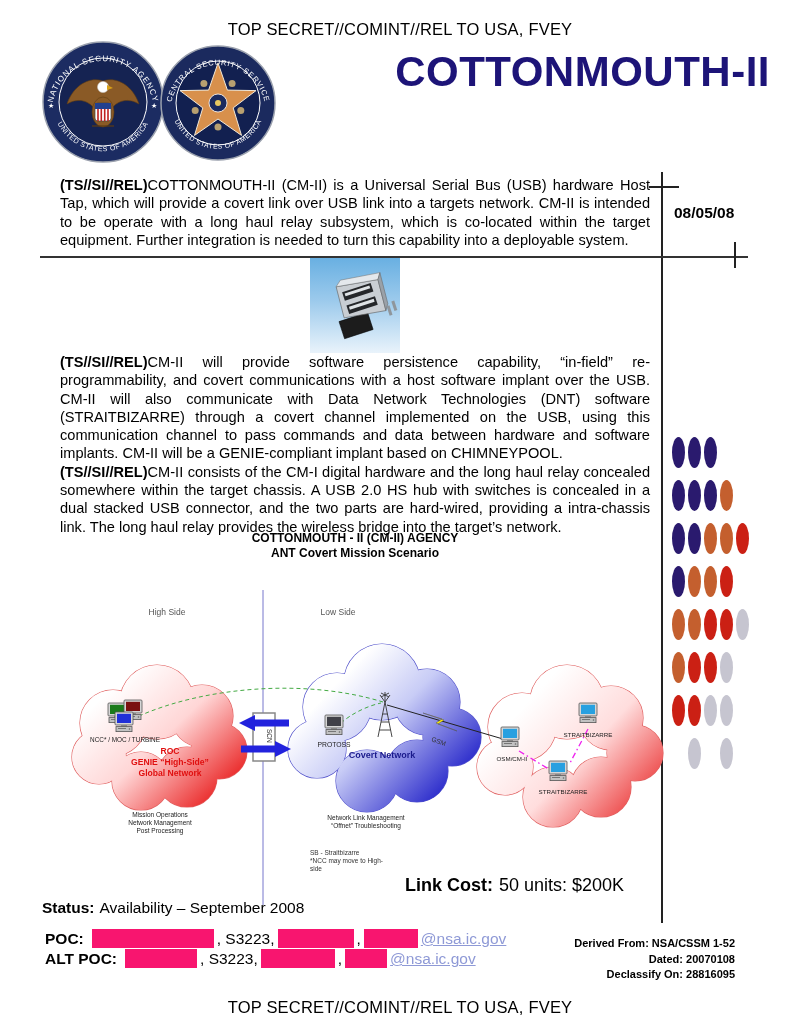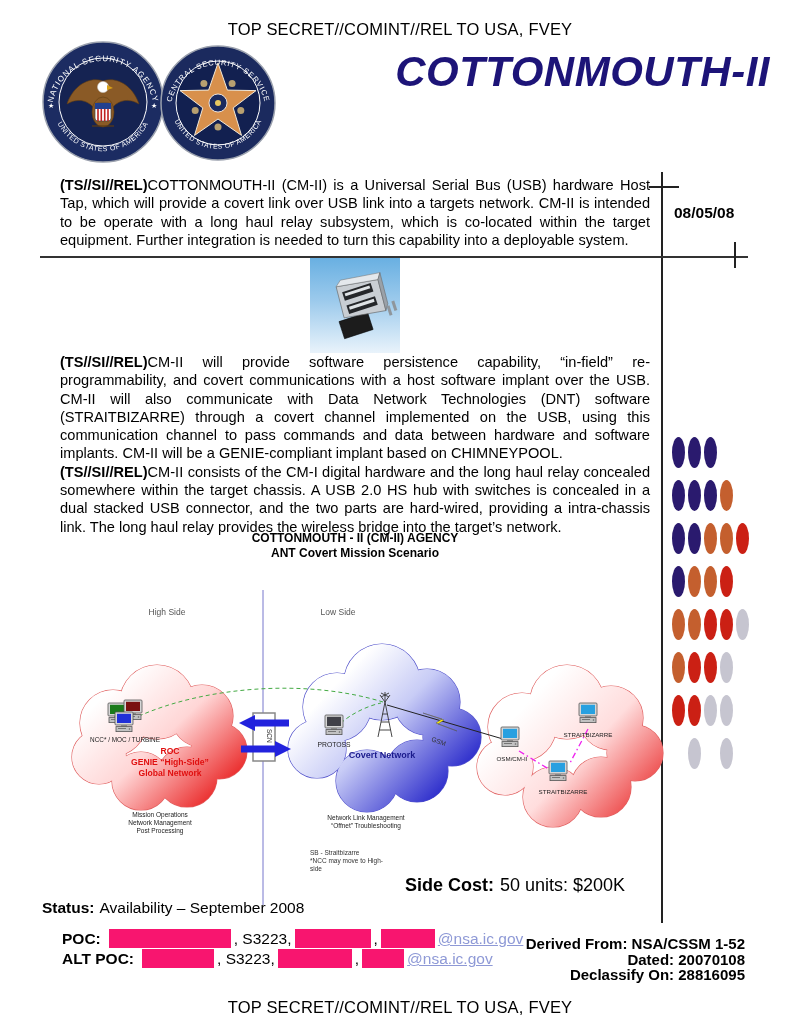--- a/index.html
+++ b/index.html
@@ -3,21 +3,21 @@
 <meta charset="utf-8">
 <style>
   html,body{margin:0;padding:0;background:#888;}
   .page{position:relative;width:800px;height:1035px;background:#ffffff;margin:0 auto;
         font-family:"Liberation Sans",sans-serif;color:#000;overflow:hidden;}
   .abs{position:absolute;}
   
   .class-banner{left:0;top:20px;width:800px;text-align:center;font-size:16.5px;letter-spacing:.2px;}
   .class-banner.bottom{top:998px;}
   .title-block{right:30px;top:50px;text-align:right;}
-  .doc-title{font-size:42px;font-weight:bold;color:#1d1478;letter-spacing:.5px;line-height:44px;font-style:italic;}
+  .doc-title{font-size:42px;font-weight:bold;color:#1d1478;letter-spacing:.5px;line-height:44px;}
   .doc-subtitle{font-size:30px;color:#111;margin-top:10px;line-height:32px;}
   
   .vline-main{left:661px;top:172px;width:2px;height:751px;background:#222;}
   .tick-h{left:649px;top:186px;width:30px;height:2px;background:#222;}
   .hrule{left:40px;top:256px;width:708px;height:2px;background:#333;}
   .tick-v{left:734px;top:242px;width:2px;height:26px;background:#222;}
   
   .para{left:60px;width:590px;font-size:14.6px;line-height:18.3px;text-align:justify;}
   .para b{}
   .para p{margin:0;}
@@ -26,26 +26,26 @@
   .usb-photo{left:310px;top:258px;width:90px;height:95px;
      background:linear-gradient(180deg,#69b0e2 0%,#9ccaec 45%,#e9f3fb 100%);}
   
   .diag-title{left:60px;top:531px;width:590px;text-align:center;font-size:12px;font-weight:bold;line-height:14.5px;}
   svg{font-family:"Liberation Sans",sans-serif;}
   .unit-cost{left:405px;top:875px;font-size:18px;}
   .unit-cost b{margin-right:6px;}
   
   .status-line{left:42px;top:899px;font-size:15.5px;}
   .status-line b{margin-right:5px;text-align:center;}
-  .poc-block{left:62px;top:929px;font-size:15.5px;line-height:20px;}
+  .poc-block{left:45px;top:929px;font-size:15.5px;line-height:20px;}
   .poc-row{height:20px;white-space:nowrap;}
   .poc-row b{margin-right:5px;}
   .redact{display:inline-block;height:19px;background:#f8156f;vertical-align:-4px;margin:0 3px;}
   .email{color:#8e99d6;text-decoration:underline;cursor:pointer;}
-  .derived-block{right:55px;top:936px;text-align:right;font-size:15px;font-weight:bold;line-height:15.5px;}
+  .derived-block{right:65px;top:936px;text-align:right;font-size:11px;font-weight:bold;line-height:15.5px;}
   
   .dot{position:absolute;width:13px;height:31px;border-radius:50%;}
 </style>
 </head>
 <body>
 
 <div class="page">
 
   <div class="abs class-banner">TOP SECRET//COMINT//REL TO USA, FVEY</div>
 
@@ -277,21 +277,21 @@
     </g>
 
     <g font-size="6.5" fill="#333">
       <text x="255" y="280">SB - Straitbizarre</text>
       <text x="255" y="288">*NCC may move to High-</text>
       <text x="255" y="296">side</text>
     </g>
   </svg>
 
   <div class="abs unit-cost">
-    <b>Side Cost:</b><span>50 units: $200K</span>
+    <b>Link Cost:</b><span>50 units: $200K</span>
   </div>
 
   <div class="abs status-line">
     <b>Status:</b><span>Availability – September 2008</span>
   </div>
 
   <div class="abs poc-block">
     <div class="poc-row">
       <b>POC:</b><span class="redact" style="width:122px"></span><span>, S3223,</span><span class="redact" style="width:76px"></span><span>,</span><span class="redact" style="width:54px"></span><span class="email">@nsa.ic.gov</span>
     </div>

